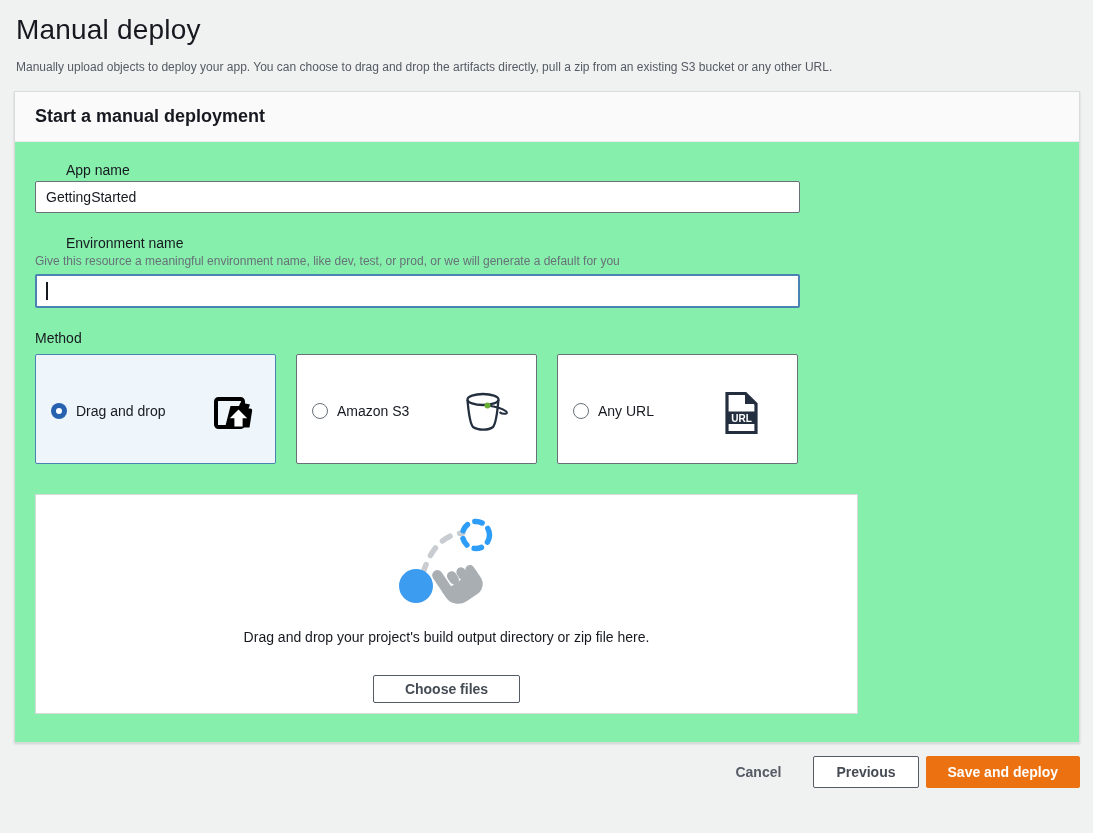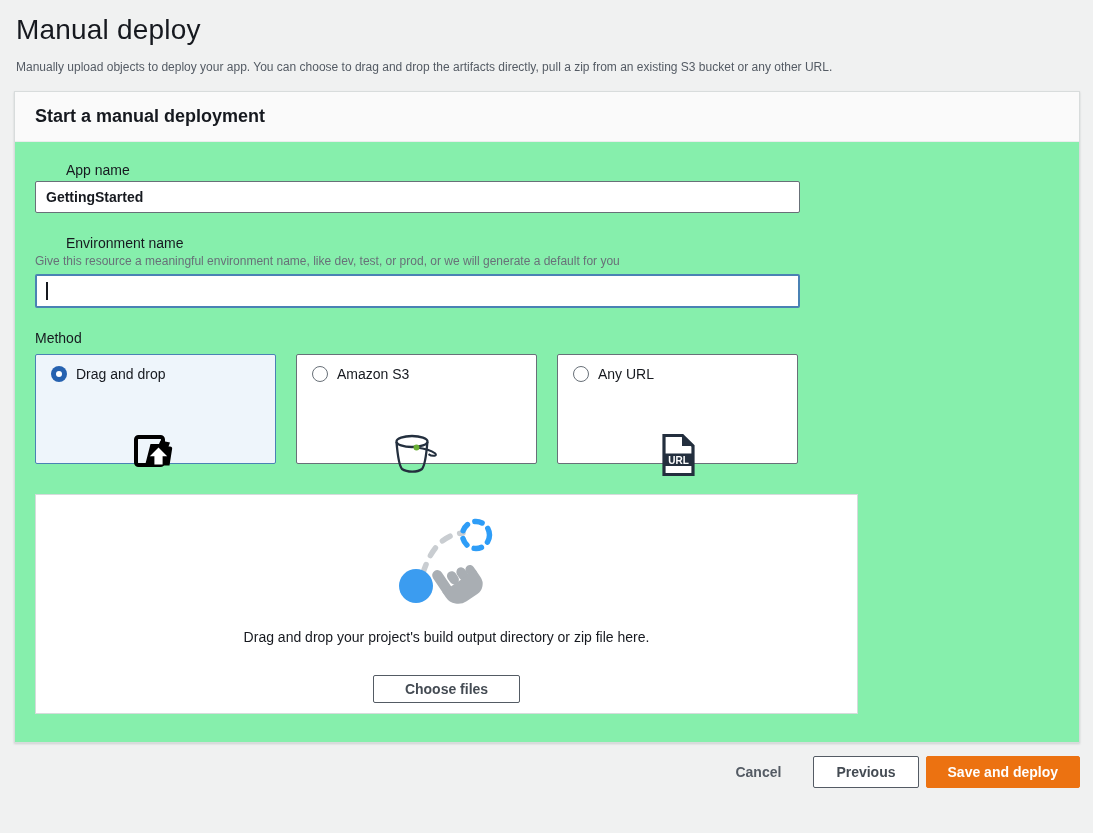--- a/index.html
+++ b/index.html
@@ -52,21 +52,20 @@
     width: 765px;
     height: 32px;
     border: 1px solid #687078;
     border-radius: 2px;
     padding: 4px 10px;
     font-size: 14px;
     font-family: "Liberation Sans", sans-serif;
     color: #16191f;
     background: #fff;
     outline: none;
-    font-weight: bold;
   }
   .text-input.focused {
     border: 2px solid #4a82b4;
     height: 34px;
   }
   .caret {
     position: absolute;
     left: 11px; top: 8px;
     width: 1.5px; height: 18px;
     background: #16191f;
@@ -75,21 +74,20 @@
   .method-label { font-size: 14px; margin-bottom: 8px; }
   .cards { display: flex; gap: 20px; }
   .card {
     width: 241px;
     height: 110px;
     border: 1px solid #687078;
     border-radius: 2px;
     background: #fff;
     padding: 11px 15px 8px 15px;
     display: flex;
-    flex-direction: column;
     cursor: pointer;
     gap: 46px;
   }
   .card.selected {
     background: #eef5fb;
     border: 1px solid #4a82b4;
   }
   .radio-row { display: flex; align-items: center; gap: 9px; }
   .radio {
     width: 16px; height: 16px;

